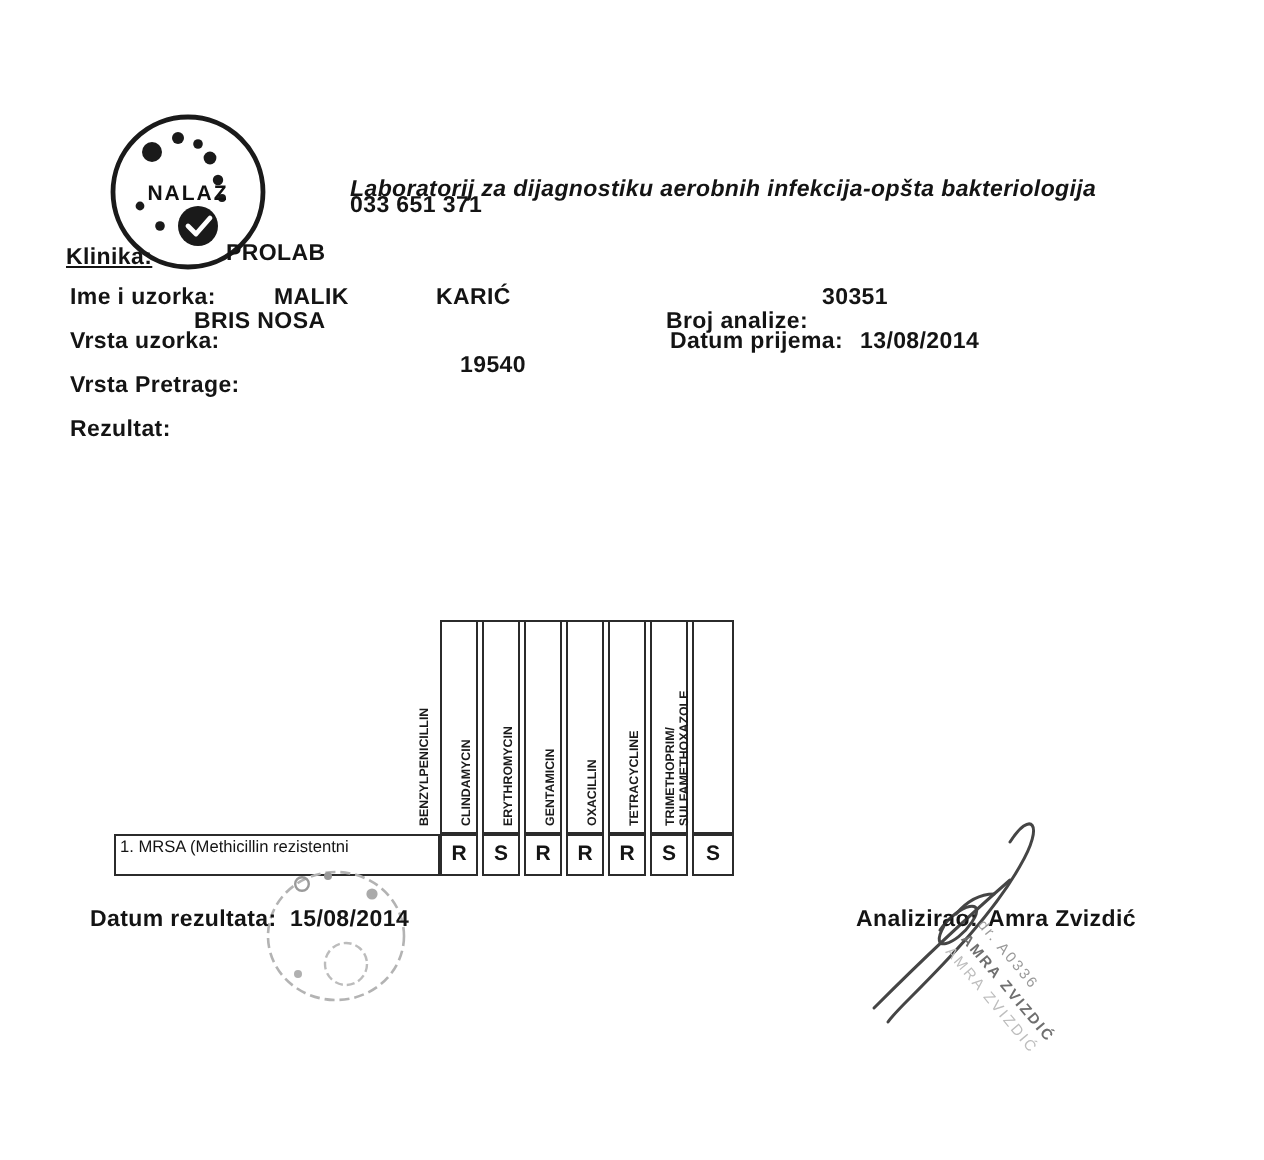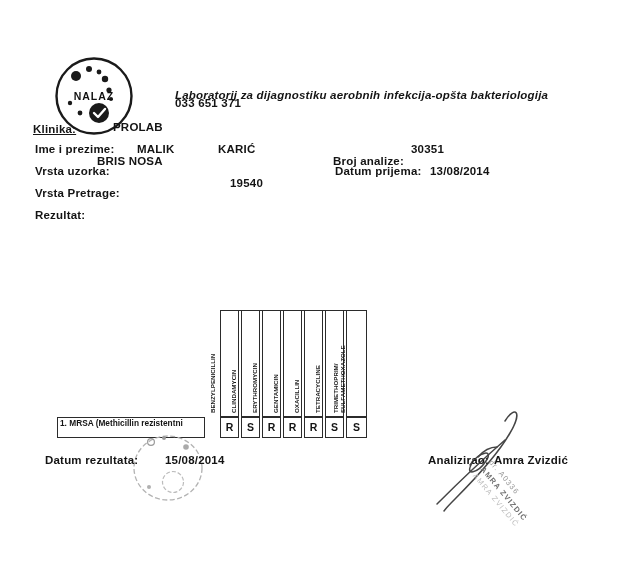--- a/index.html
+++ b/index.html
@@ -1,38 +1,38 @@
 <!DOCTYPE html>
 <html><head>
 <meta charset="utf-8">
 <style>
   html,body{margin:0;padding:0;background:#ffffff;}
   .sheet{
     position:relative;width:632px;height:580px;background:#ffffff;overflow:hidden;
     font-family:"Liberation Sans", sans-serif;color:#141414;
   }
   .txt{position:absolute;font-size:11.5px;font-weight:600;letter-spacing:.2px;white-space:nowrap;}
-  .bold{font-weight:700;margin-left:20px;}
+  .bold{font-weight:700;}
   
   .abx-col{position:absolute;top:310px;height:107px;width:19px;border:1px solid #2b2b2b;box-sizing:border-box;background:#fff;}
   .rot{
     position:absolute;left:0;bottom:0;width:101px;height:17px;
     transform-origin:0 100%;transform:rotate(-90deg);
     display:flex;align-items:center;
     padding-left:3px;box-sizing:border-box;
     font-size:6.2px;line-height:7px;font-weight:600;letter-spacing:0;
     white-space:pre-line;color:#1a1a1a;
   }
   .res-cell{
     position:absolute;top:417px;height:21px;width:19px;border:1px solid #2b2b2b;box-sizing:border-box;
     font-size:10.5px;font-weight:700;text-align:center;line-height:19px;background:#fff;
   }
   .row-label{
-    position:absolute;left:57px;top:417px;width:148px;height:21px;border:1px solid #2b2b2b;box-sizing:border-box;
-    font-size:8.3px;line-height:9.6px;font-weight:700;padding:1px 0 0 2px;background:#fff;
+    position:absolute;left:57px;top:417px;width:163px;height:21px;border:1px solid #2b2b2b;box-sizing:border-box;
+    font-size:8.3px;line-height:9.6px;font-weight:400;padding:1px 0 0 2px;background:#fff;
   }
   .topline{position:absolute;left:220px;top:310px;width:147px;height:0;border-top:1px solid #2b2b2b;}
   .sig-stamp{
     position:absolute;left:494px;top:458px;transform:rotate(50deg);transform-origin:0 0;
     font-size:7.5px;line-height:10.5px;letter-spacing:1.2px;white-space:nowrap;
   }
   .sig-stamp .l1{color:#9a9a9a;}
   .sig-stamp .l2{color:#6f6f6f;font-weight:700;}
   .sig-stamp .l3{color:#bdbdbd;}
 </style>
@@ -55,21 +55,21 @@
     <path d="M41,58 l4,4 l7,-8" fill="none" stroke="#ffffff" stroke-width="2.4" stroke-linecap="round" stroke-linejoin="round"></path>
     <text x="41" y="45" text-anchor="middle" font-family="Liberation Sans, sans-serif" font-size="10.5" font-weight="bold" letter-spacing="1" fill="#111">NALAZ</text>
   </svg>
 
   <div class="txt" style="left:175px;top:89px;font-style:italic;">Laboratorij za dijagnostiku aerobnih infekcija-opšta bakteriologija</div>
   <div class="txt" style="left:175px;top:97px;">033 651 371</div>
 
   <div class="txt" style="left:33px;top:123px;text-decoration:underline;">Klinika:</div>
   <div class="txt" style="left:113px;top:121px;">PROLAB</div>
 
-  <div class="txt" style="left:35px;top:143px;">Ime i prezime:</div>
+  <div class="txt" style="left:35px;top:143px;">Ime i uzorka:</div>
   <div class="txt" style="left:97px;top:143px;margin-left:40px;">MALIK</div>
   <div class="txt" style="left:218px;top:143px;">KARIĆ</div>
   <div class="txt" style="left:333px;top:143px;margin-top:12px;">Broj analize:</div>
   <div class="txt" style="left:411px;top:143px;">30351</div>
 
   <div class="txt" style="left:35px;top:165px;text-align:right;">Vrsta uzorka:</div>
   <div class="txt" style="left:97px;top:155px;">BRIS NOSA</div>
   <div class="txt" style="left:230px;top:177px;text-align:center;">19540</div>
   <div class="txt" style="left:335px;top:165px;">Datum prijema:</div>
   <div class="txt" style="left:430px;top:165px;">13/08/2014</div>

